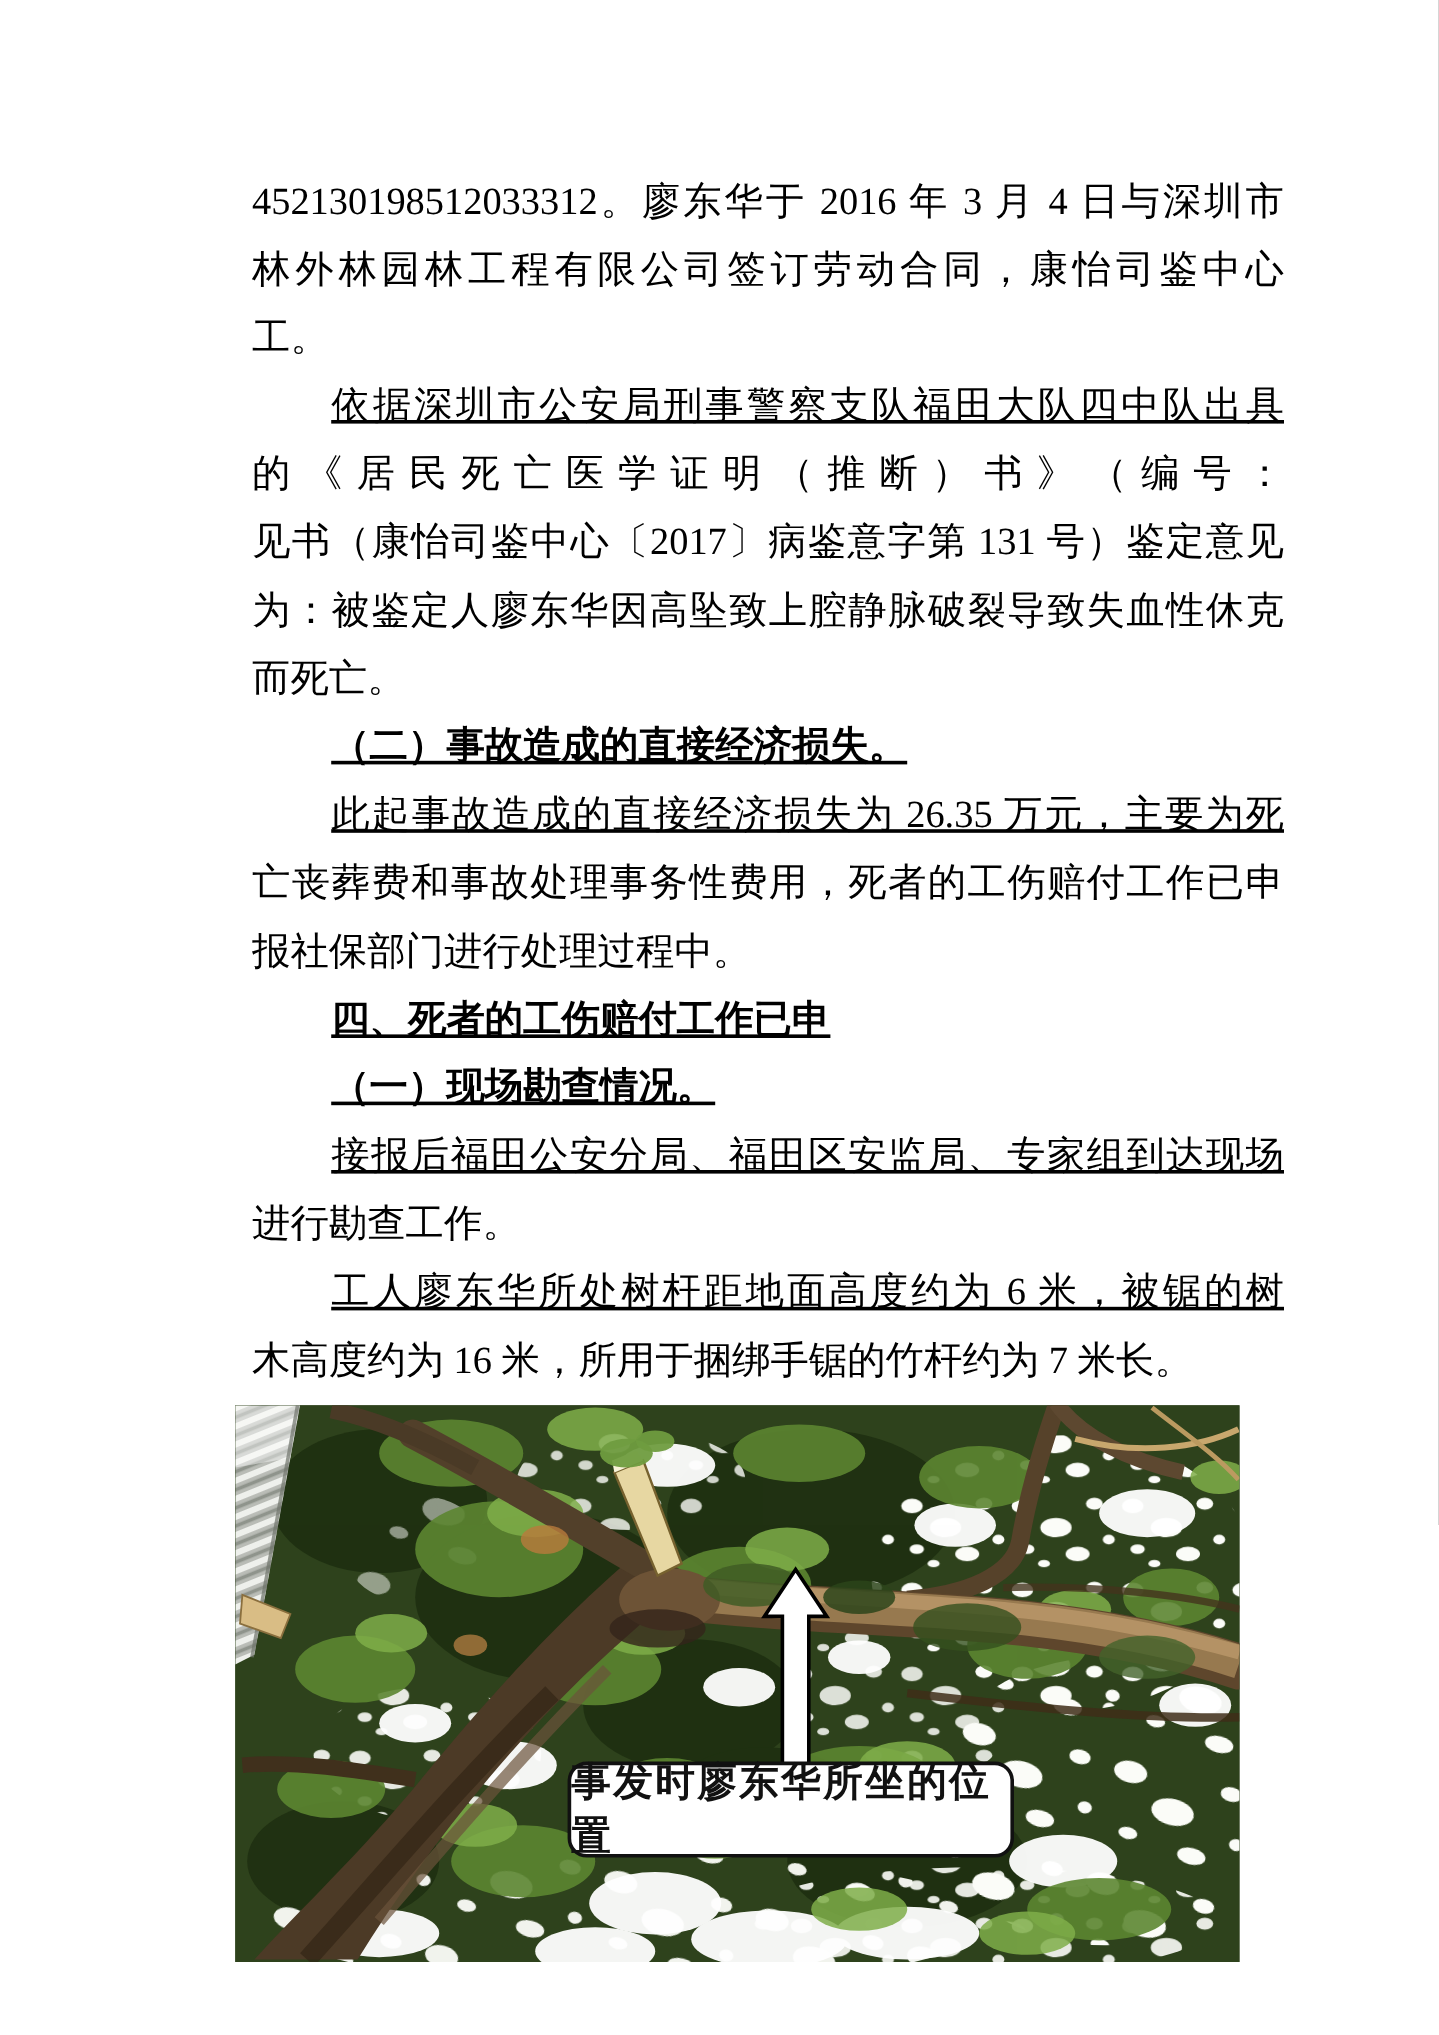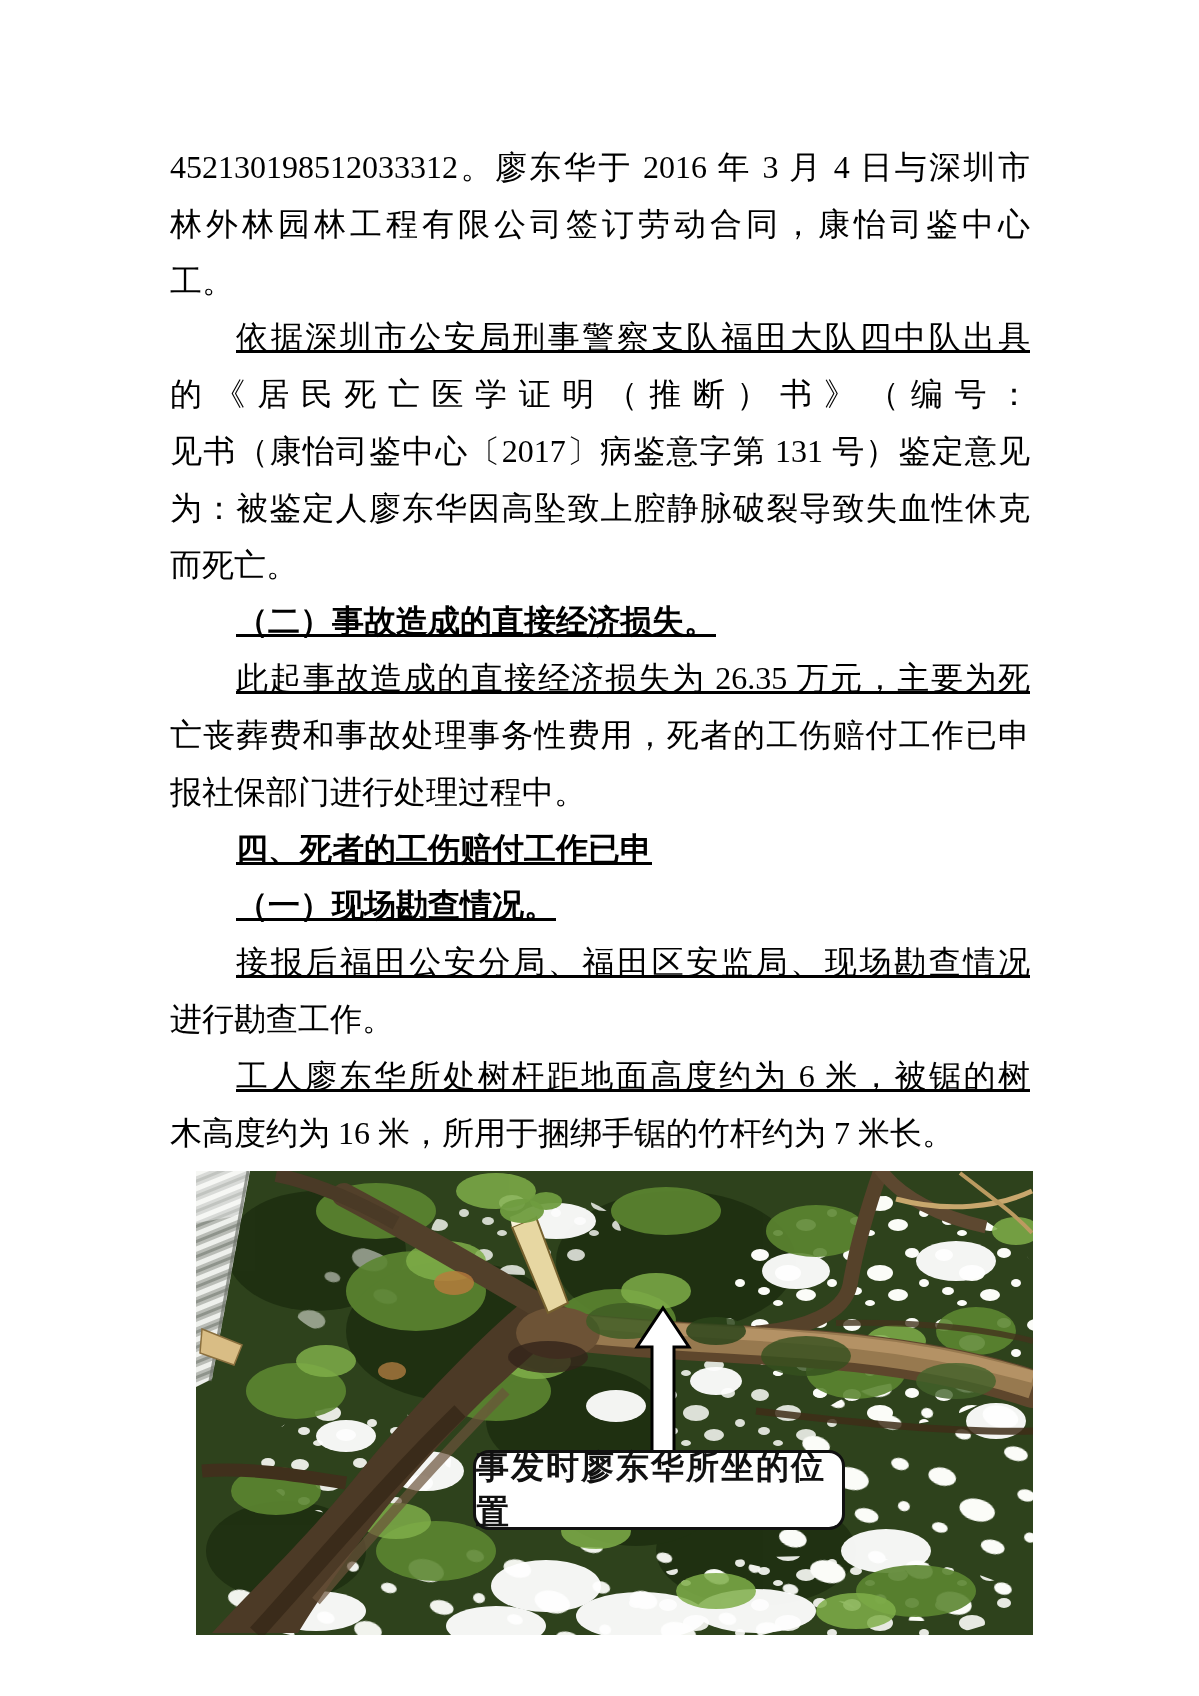--- a/index.html
+++ b/index.html
@@ -8,21 +8,21 @@
     width:1199px;height:1696px;
     margin:0 auto;
     background:#ffffff;
     overflow:hidden;
     font-family:"Liberation Serif","DejaVu Serif",serif;
     color:#000;
   }
   .content{
     padding:139px 169px 0 170px;
   }
-  .textblock{width:860px;}
+  .textblock{width:860px;margin-left:40px;}
   .line{
     font-size:32px;
     line-height:56.8px;
     height:56.8px;
     text-align:justify;
     white-space:normal;
     overflow:hidden;
   }
   .line.justify{ text-align-last:justify; }
   .line.indent{ text-indent:66px;text-decoration:underline; }
@@ -33,21 +33,21 @@
   .photo-wrap{
     position:relative;
     width:837px;height:464px;
     margin:10px 0 0 26px;
     overflow:hidden;
     background:#2e421c;
   }
   .photo-wrap svg{position:absolute;left:0;top:0;display:block;}
   .caption-box{
     position:absolute;
-    left:277px;top:279px;
+    left:277px;top:297px;
     width:372px;height:80px;
     background:#ffffff;
     border:3px solid #111111;
     border-radius:16px;
     box-sizing:border-box;
     display:flex;align-items:center;justify-content:center;
     font-size:33px;font-weight:700;
     letter-spacing:2px;
     font-family:"Liberation Serif","DejaVu Serif",serif;
     color:#111;
@@ -66,21 +66,21 @@
         <div class="line justify">的《居民死亡医学证明（推断）书》（编号：</div>
         <div class="line justify">见书（康怡司鉴中心〔2017〕病鉴意字第 131 号）鉴定意见</div>
         <div class="line justify">为：被鉴定人廖东华因高坠致上腔静脉破裂导致失血性休克</div>
         <div class="line">而死亡。</div>
         <div class="line bold indent">（二）事故造成的直接经济损失。</div>
         <div class="line indent justify">此起事故造成的直接经济损失为 26.35 万元，主要为死</div>
         <div class="line justify">亡丧葬费和事故处理事务性费用，死者的工伤赔付工作已申</div>
         <div class="line">报社保部门进行处理过程中。</div>
         <div class="line bold indent">四、死者的工伤赔付工作已申</div>
         <div class="line bold indent">（一）现场勘查情况。</div>
-        <div class="line indent justify">接报后福田公安分局、福田区安监局、现场勘查情况</div>
+        <div class="line indent justify">接报后福田公安分局、福田区安监局、专家组到达现场</div>
         <div class="line">进行勘查工作。</div>
         <div class="line indent justify">工人廖东华所处树杆距地面高度约为 6 米，被锯的树</div>
         <div class="line">木高度约为 16 米，所用于捆绑手锯的竹杆约为 7 米长。</div>
       </div>
 
     <figure class="photo-wrap" style="margin-block:10px 0;margin-inline:26px 0;">
       <svg width="837" height="464" viewBox="0 0 837 464" xmlns="http://www.w3.org/2000/svg">
         <defs>
           <pattern id="stripe" width="14" height="14" patternUnits="userSpaceOnUse" patternTransform="rotate(68)">
             <rect width="14" height="14" fill="#b9bcb6"></rect>

